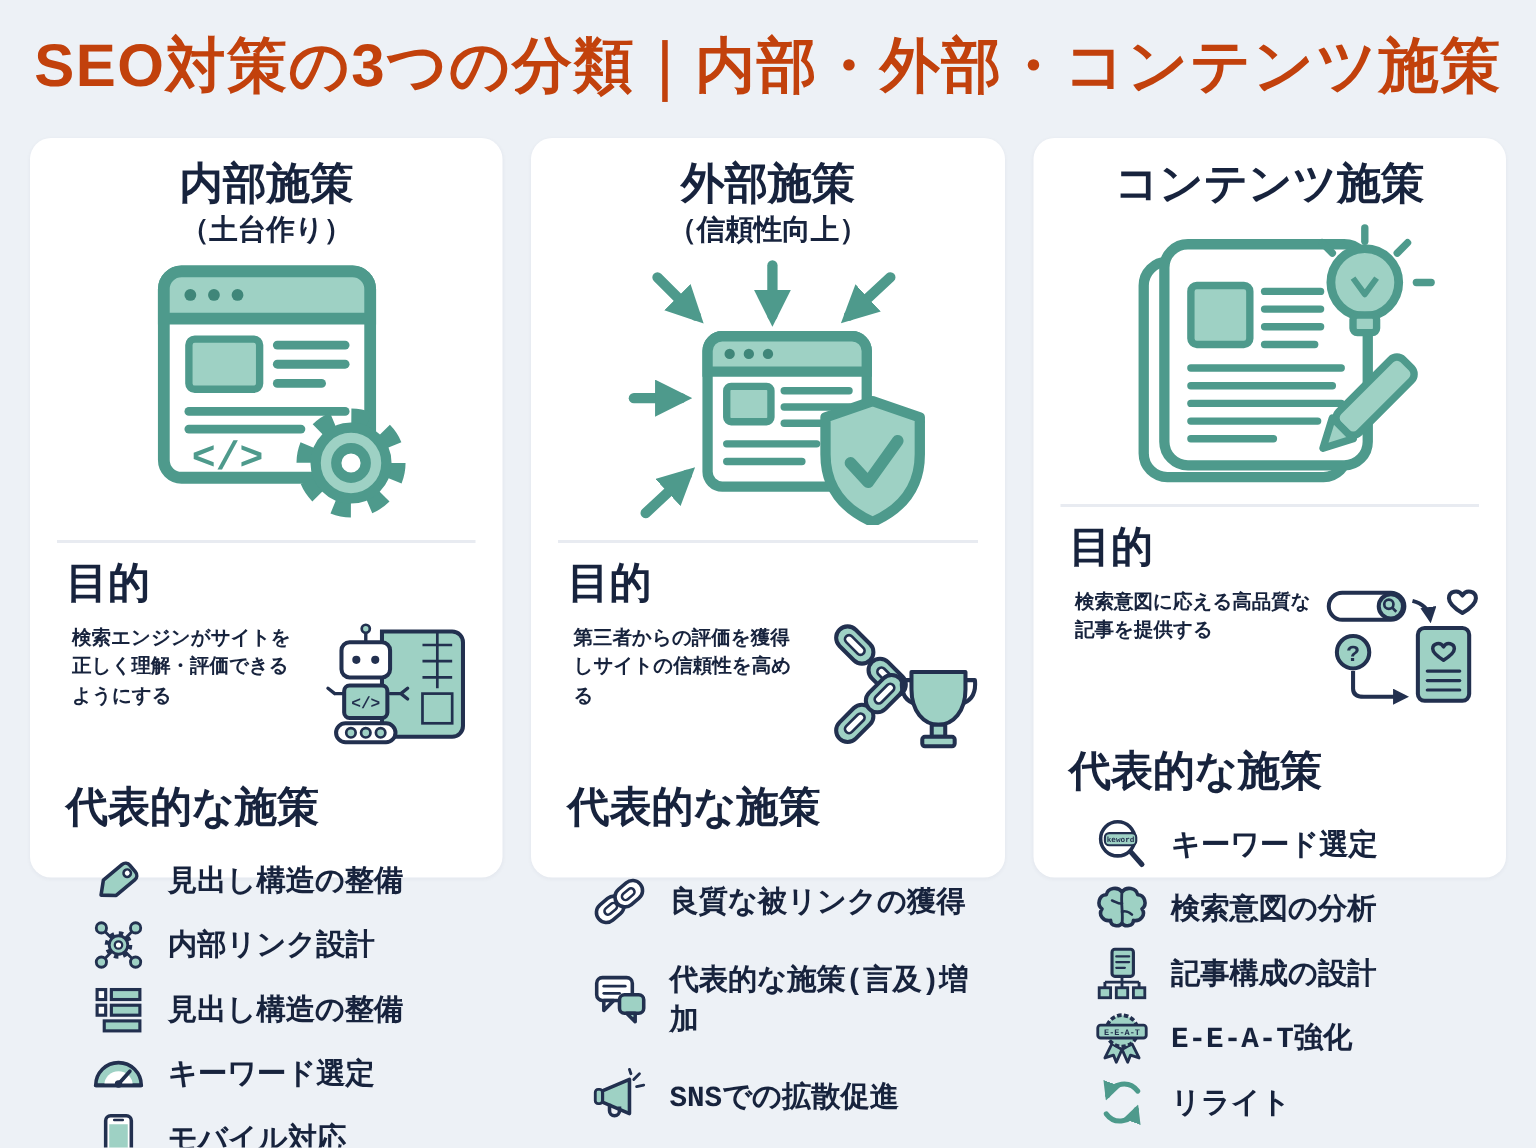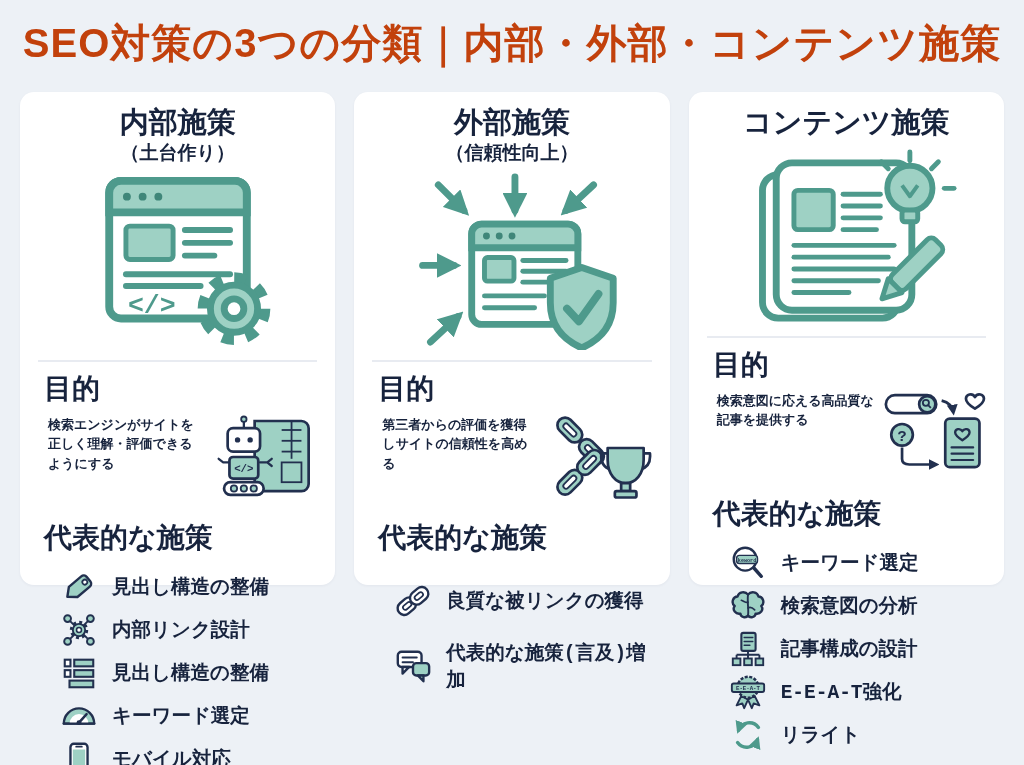--- a/index.html
+++ b/index.html
@@ -343,20 +343,35 @@
             <g stroke="#22304f" stroke-width="2" stroke-linecap="round">
               <line x1="9" y1="11" x2="24" y2="11"></line>
                 <line x1="9" y1="16" x2="20" y2="16"></line>
             </g>
             <rect x="20" y="17" width="17" height="13" rx="3.5" fill="#9ed1c4" stroke="#22304f" stroke-width="2.5"></rect>
             <path d="M31 30 v6 l-6 -6 z" fill="#9ed1c4" stroke="#22304f" stroke-width="2.5" stroke-linejoin="round"></path>
           </svg>
         </span>
         <span class="measure-label">代表的な施策(言及)増加</span>
       </li>
+      <li class="measure-item">
+        <span class="measure-icon">
+          <svg viewBox="0 0 40 40" width="38" height="38">
+            <path d="M8 16 L27 8 v24 L8 24 z" fill="#9ed1c4" stroke="#22304f" stroke-width="2.5" stroke-linejoin="round"></path>
+            <rect x="3" y="15" width="5" height="10" rx="2" fill="#9ed1c4" stroke="#22304f" stroke-width="2"></rect>
+            <path d="M13 25 v5 a3.5 3.5 0 0 0 7 0 v-3" fill="none" stroke="#22304f" stroke-width="2.5"></path>
+            <g stroke="#22304f" stroke-width="2" stroke-linecap="round">
+              <line x1="30" y1="8" x2="34" y2="4"></line>
+              <line x1="32" y1="13" x2="37" y2="12"></line>
+              <line x1="28" y1="4" x2="27" y2="1"></line>
+            </g>
+          </svg>
+        </span>
+        <span class="measure-label">SNSでの拡散促進</span>
+      </li>
     </ul>
   </section>
 
   <section class="card">
     <h2 class="card-title">コンテンツ施策</h2>
 
     <div class="hero">
       <svg viewBox="0 0 230 180" width="226" height="177">
         <rect x="30" y="26" width="138" height="146" rx="16" fill="#ffffff" stroke="#4e9a8c" stroke-width="7"></rect>
         <rect x="44" y="14" width="138" height="150" rx="16" fill="#ffffff" stroke="#4e9a8c" stroke-width="7"></rect>

